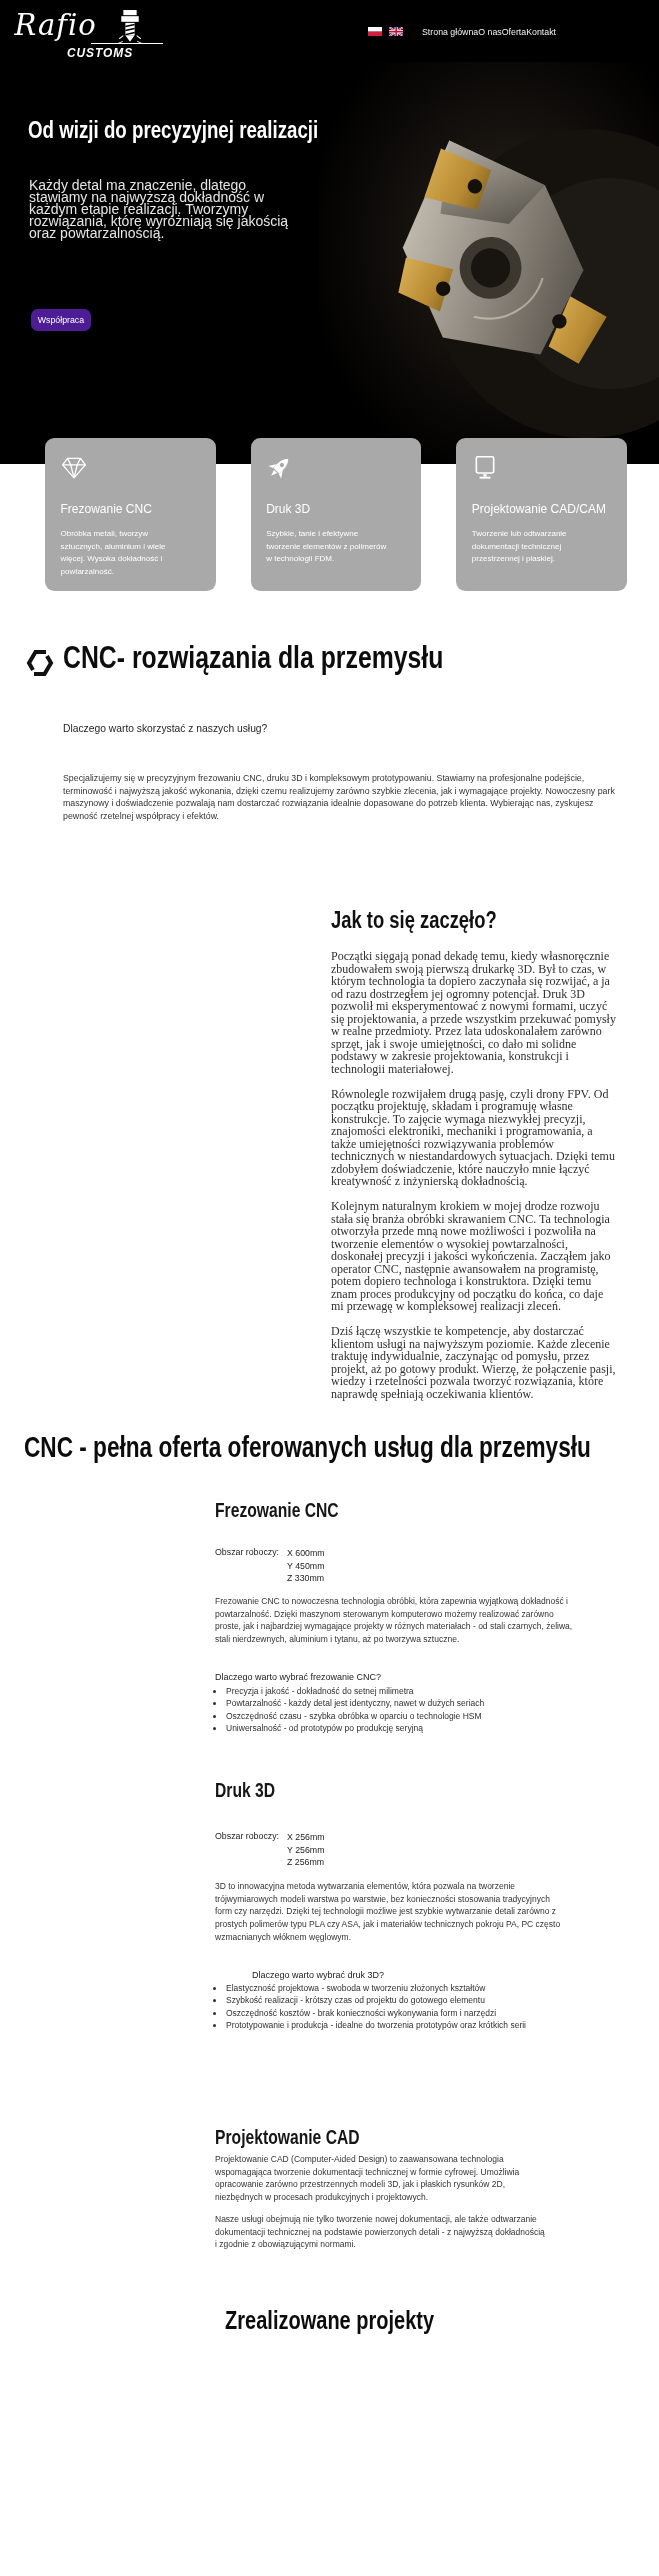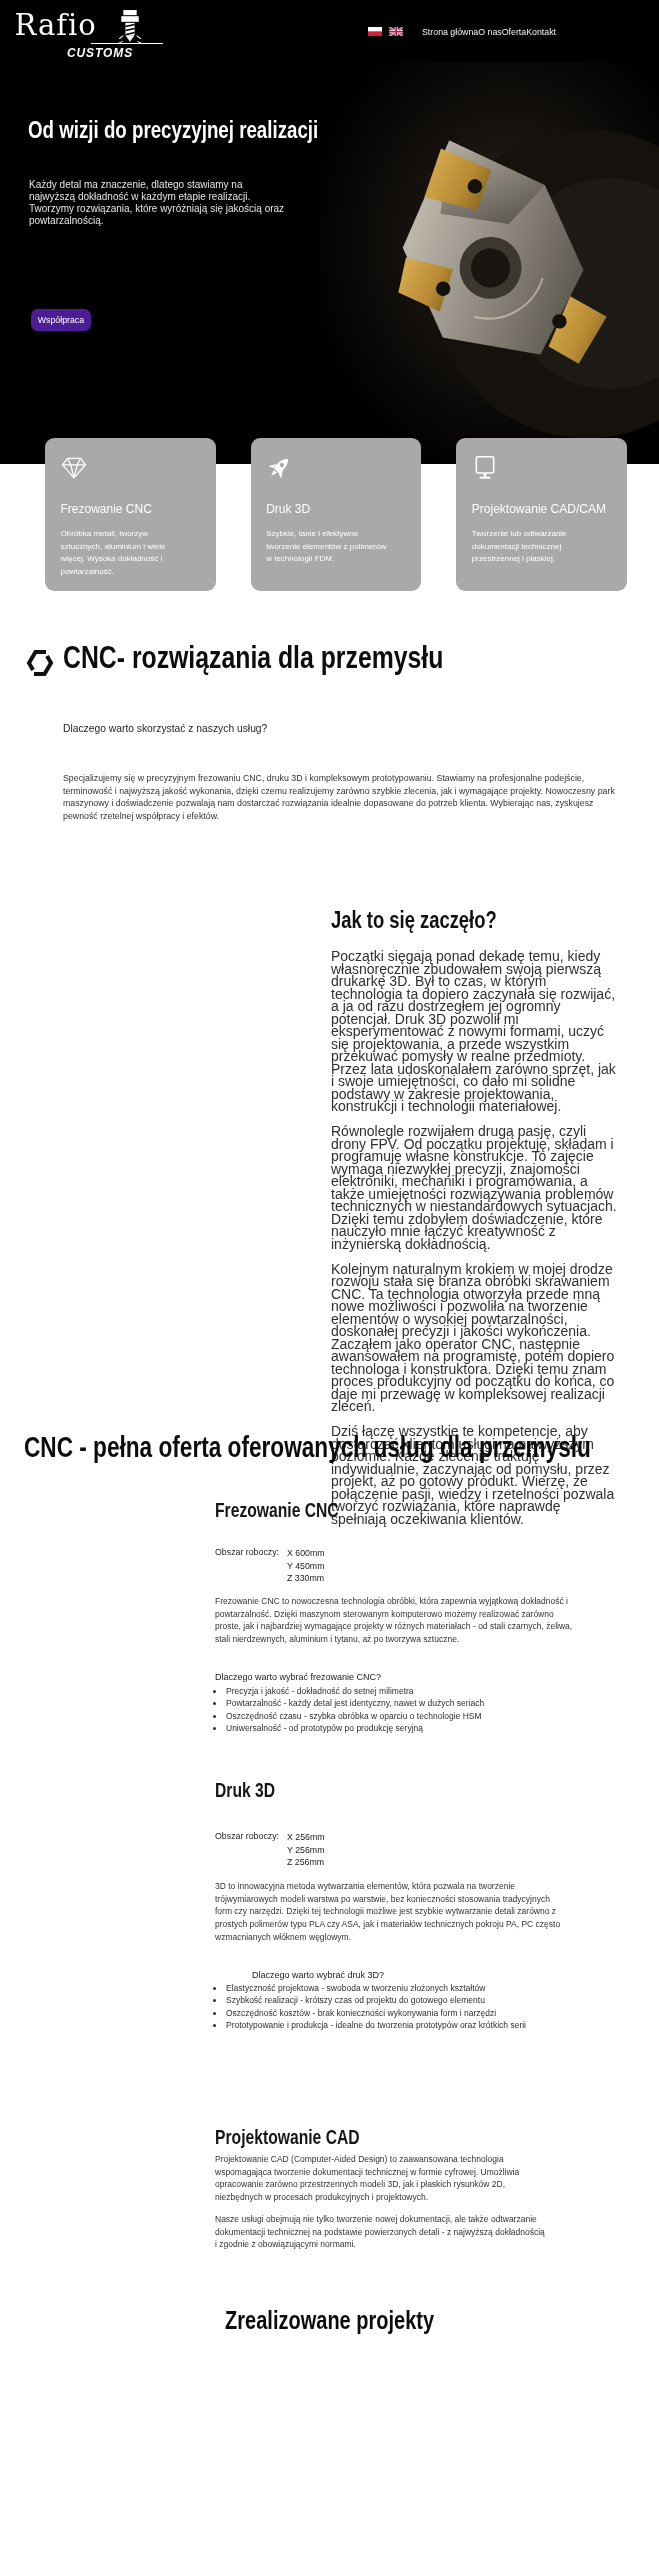--- a/index.html
+++ b/index.html
@@ -5,56 +5,56 @@
 <style>
   * { margin:0; padding:0; box-sizing:border-box; }
   body { background:#fff; font-family:"Liberation Sans", sans-serif; }
   #page { position:relative; width:659px; height:3418px; margin:0 auto; background:#fff; overflow:hidden; }
 
   
   .hero { position:absolute; left:0; top:0; width:659px; height:464px; background:#000; }
   .hero-art { position:absolute; left:319px; top:62px; width:340px; height:402px; }
 
   .logo { position:absolute; left:14.4px; top:7.2px; width:155px; height:58px; color:#fff; }
-  .logo-script { position:absolute; left:0; top:1px; font-family:"DejaVu Serif", serif; font-size:29px; color:#fff; letter-spacing:1px; }
+  .logo-script { position:absolute; left:0; top:1px; font-family:"DejaVu Serif", serif; font-style:italic; font-size:29px; color:#fff; letter-spacing:1px; }
   .logo-sub { position:absolute; left:53px; top:38px; font-size:13px; font-weight:bold; font-style:italic; letter-spacing:1px; color:#fff; display:inline-block; transform:scaleX(.92); transform-origin:0 50%; }
   .logo-drill { position:absolute; left:101px; top:2.1px; }
   .logo-underline { position:absolute; left:77px; top:36px; width:72px; height:1px; background:#fff; }
 
   .lang { position:absolute; top:27px; display:flex; }
   .lang svg { display:block; }
   .flag-pl { left:368px; } .flag-uk { left:389px; }
   .nav { position:absolute; left:422px; top:27px; display:flex; }
   .nav a { color:#f4f4f4; font-size:8.8px; text-decoration:none; white-space:nowrap; }
 
   .cond { display:inline-block; transform:scaleX(.8); transform-origin:0 50%; white-space:nowrap; }
   .cond78 { display:inline-block; transform:scaleX(.78); transform-origin:0 50%; white-space:nowrap; }
   .cond-c { display:inline-block; transform:scaleX(.8); transform-origin:50% 50%; white-space:nowrap; }
 
   .hero-title { position:absolute; left:28px; top:115px; font-size:24px; font-weight:bold; color:#fff; line-height:29px; }
-  .hero-text { position:absolute; left:29px; top:179px; width:260px; font-size:10px; line-height:12px; color:#e6e6e6; }
+  .hero-text { position:absolute; left:29px; top:179px; width:260px; font-size:14px; line-height:12px; color:#e6e6e6; }
   .hero-cta { position:absolute; left:31px; top:309px; background:#4c1d95; color:#fff; font-size:8.8px; border:none; border-radius:6.7px; padding:6.2px 6.7px; cursor:pointer; font-family:inherit; }
 
   
   .cards { position:absolute; left:45px; top:438px; width:582px; display:flex; gap:35px; }
   .card { width:171px; height:153px; background:#a9a9a9; border-radius:9.3px; padding:15.5px 15.5px; color:#fff; }
   .card-icon { height:32px; }
   .card-title { font-size:12px; margin-top:16.5px; }
   .card-text { font-size:8px; line-height:12.4px; margin-top:12.4px; width:128px; }
 
   
   .intro-icon { position:absolute; left:26px; top:648px; }
   .intro-heading { position:absolute; left:63px; top:642px; font-size:31px; font-weight:bold; color:#0d0d0d; line-height:31px; }
   .intro-sub { position:absolute; left:63px; top:723px; font-size:10.3px; color:#1f1f1f; }
   .intro-para { position:absolute; left:63px; top:772px; width:556px; font-size:8.8px; line-height:12.7px; color:#333; }
 
   
   .story { position:absolute; left:331px; top:905px; width:286px; }
   .story h2 { font-size:23px; font-weight:bold; color:#101010; line-height:31px; margin-bottom:14.4px; }
-  .story p { font-size:14px; line-height:12.5px; color:#2f2f2f; margin-bottom:12.4px; }
+  .story p { font-size:12px; line-height:12.5px; color:#2f2f2f; margin-bottom:12.4px;font-family:Liberation Serif, serif; }
 
   
   .offer-heading { position:absolute; left:24px; top:1431px; font-size:29px; font-weight:bold; color:#0c0c0c; line-height:33px; }
   .svc-title { position:absolute; left:215px; font-size:19.6px; color:#161616; line-height:25px; }
   .work-area { position:absolute; left:215px; display:flex; font-size:8.8px; color:#222; }
   .work-area .wa-label { width:72px; }
   .work-area .wa-vals div { line-height:12.6px; }
   .svc-desc { position:absolute; left:215px; font-size:8.5px; line-height:12.7px; color:#333; }
   .svc-why { position:absolute; left:215px; font-size:9px; color:#222; }
   .svc-list { position:absolute; left:225px; list-style:disc; }

